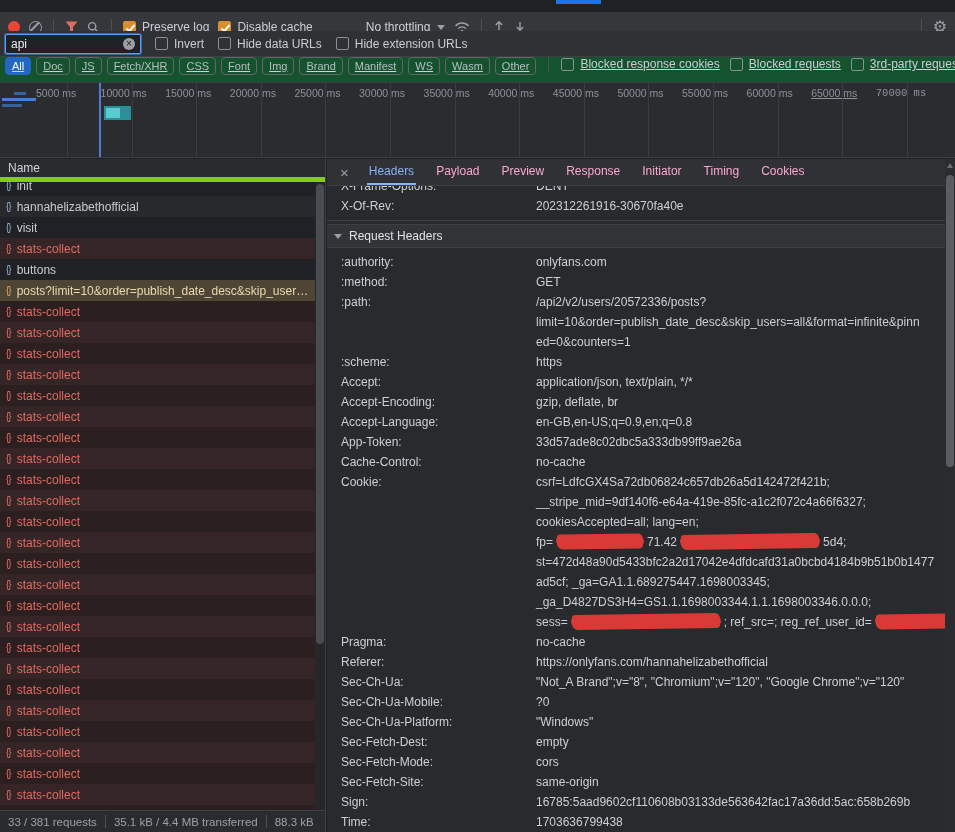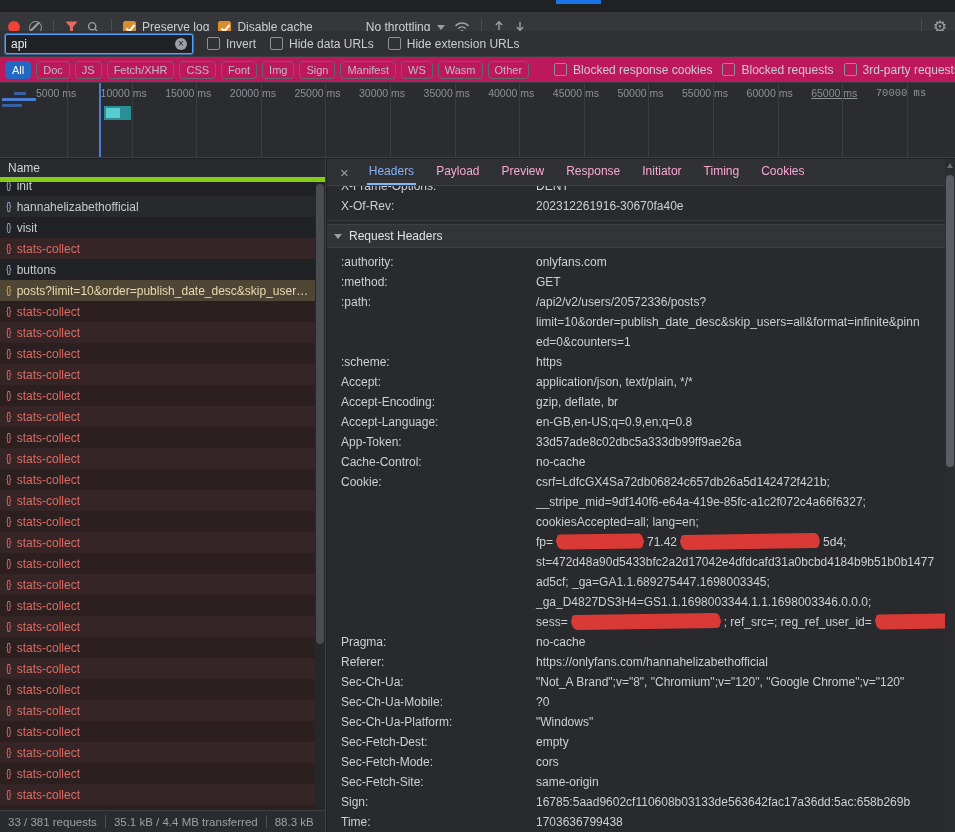--- a/index.html
+++ b/index.html
@@ -31,32 +31,32 @@
   .caret { width:0; height:0; border-left:4px solid transparent; border-right:4px solid transparent; border-top:5px solid #9aa0a6; }
   .blue-strip { position:absolute; left:556px; top:0; width:45px; height:4px; background:#1a73e8; z-index:5; }
 
   
   .filter-row {
     position:absolute; left:0; top:31px; right:0; height:26px;
     background:#2f3134; border-bottom:1px solid #3c3f43;
     display:flex; align-items:center; padding:0 5px; gap:14px;
   }
   .filter-input {
-    width:188px; height:20px; background:#202124; border:1px solid #52a0ff;
+    width:136px; height:20px; background:#202124; border:1px solid #52a0ff;
     box-shadow:0 0 0 1px rgba(82,160,255,.5); border-radius:2px;
     display:flex; align-items:center; padding:0 5px; gap:4px; color:#e8eaed;
   }
   .filter-text { flex:1; }
   .clear-icon { width:12px; height:12px; border-radius:50%; background:#9aa0a6; color:#202124; font-size:10px; line-height:12px; text-align:center; flex:none; }
 
   
   .chips-row {
     position:absolute; left:0; top:57px; right:0; height:26px;
-    background:#be185d; border-bottom:1px solid #3c3f43;
-    display:flex; align-items:center; padding:0 5px; gap:10px;
+    background:#14532d; border-bottom:1px solid #3c3f43;
+    display:flex; align-items:flex-start; padding:0 5px; gap:10px;text-decoration:underline;
   }
   .chips { display:flex; gap:5px; align-items:center; }
   .chip {
     background:none; border:1px solid #63676c; color:#b9bdc2; border-radius:4px;
     height:18px; padding:0 6px; font-size:11px; font-family:inherit;
     display:flex; align-items:center; cursor:default;
   }
   .chip.selected { background:var(--chip-selected-blue,#2268c3); border-color:var(--chip-selected-blue,#2268c3); color:#fff; }
 
   
@@ -210,21 +210,21 @@
 
   <div class="chips-row">
     <div class="chips">
         <button class="chip selected">All</button>
         <button class="chip">Doc</button>
         <button class="chip">JS</button>
         <button class="chip">Fetch/XHR</button>
         <button class="chip">CSS</button>
         <button class="chip">Font</button>
         <button class="chip">Img</button>
-        <button class="chip">Sign</button>
+        <button class="chip">Brand</button>
         <button class="chip">Manifest</button>
         <button class="chip">WS</button>
         <button class="chip">Wasm</button>
         <button class="chip">Other</button>
       </div>
     <span class="vdiv"></span>
     <label class="cb-group">
       <span class="checkbox"></span>
       <span>Blocked response cookies</span>
     </label>

